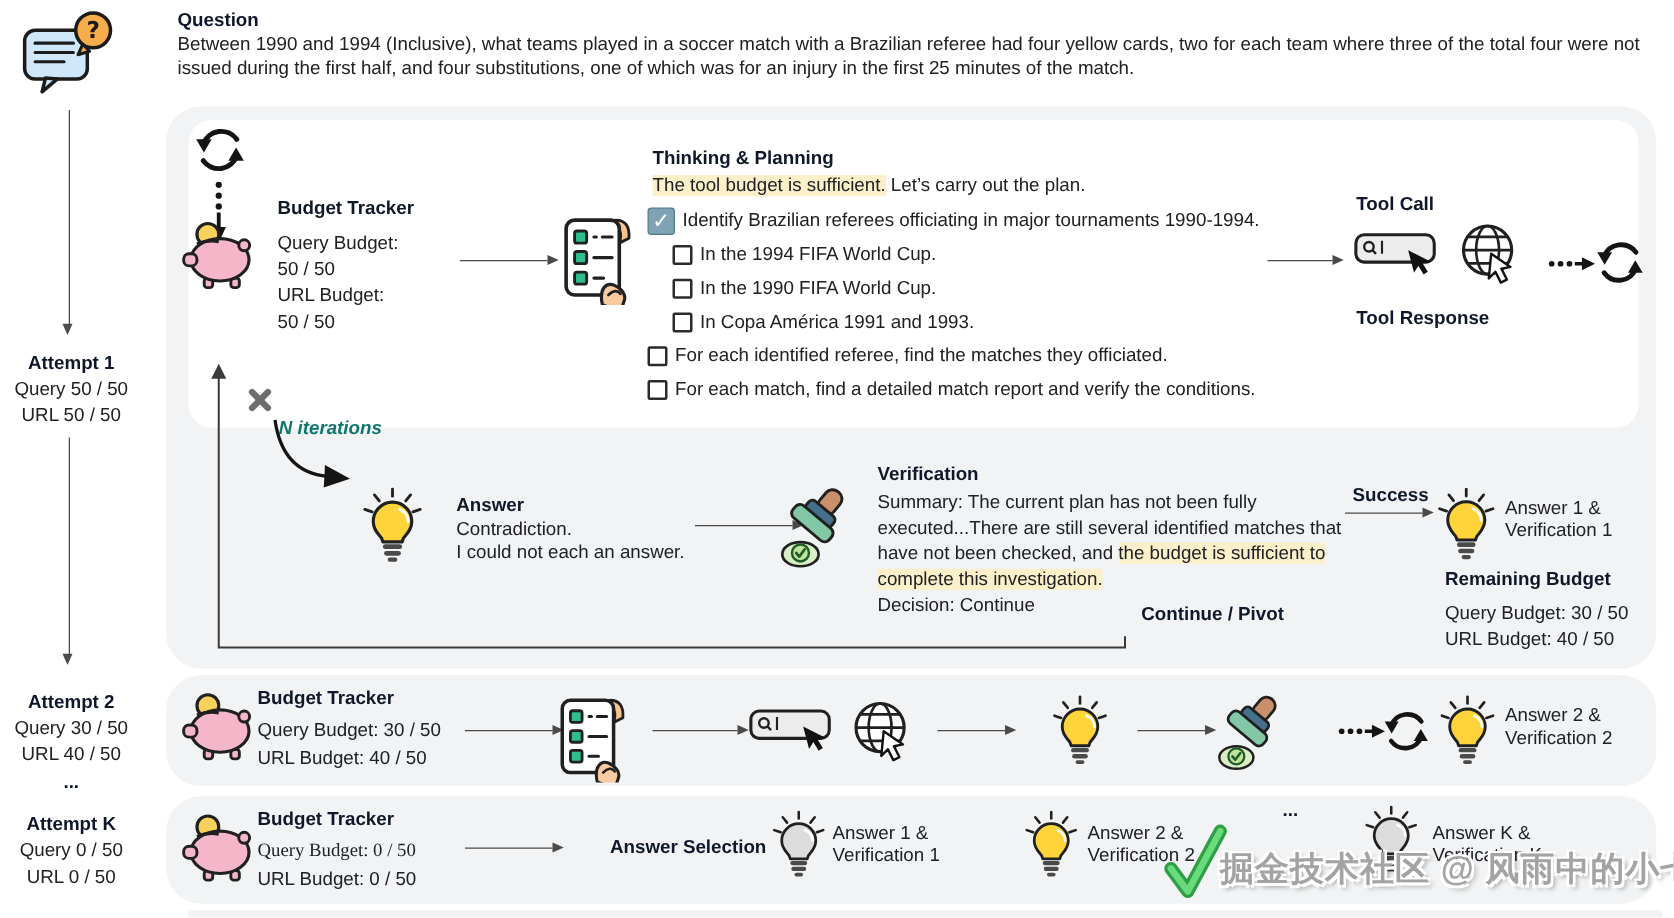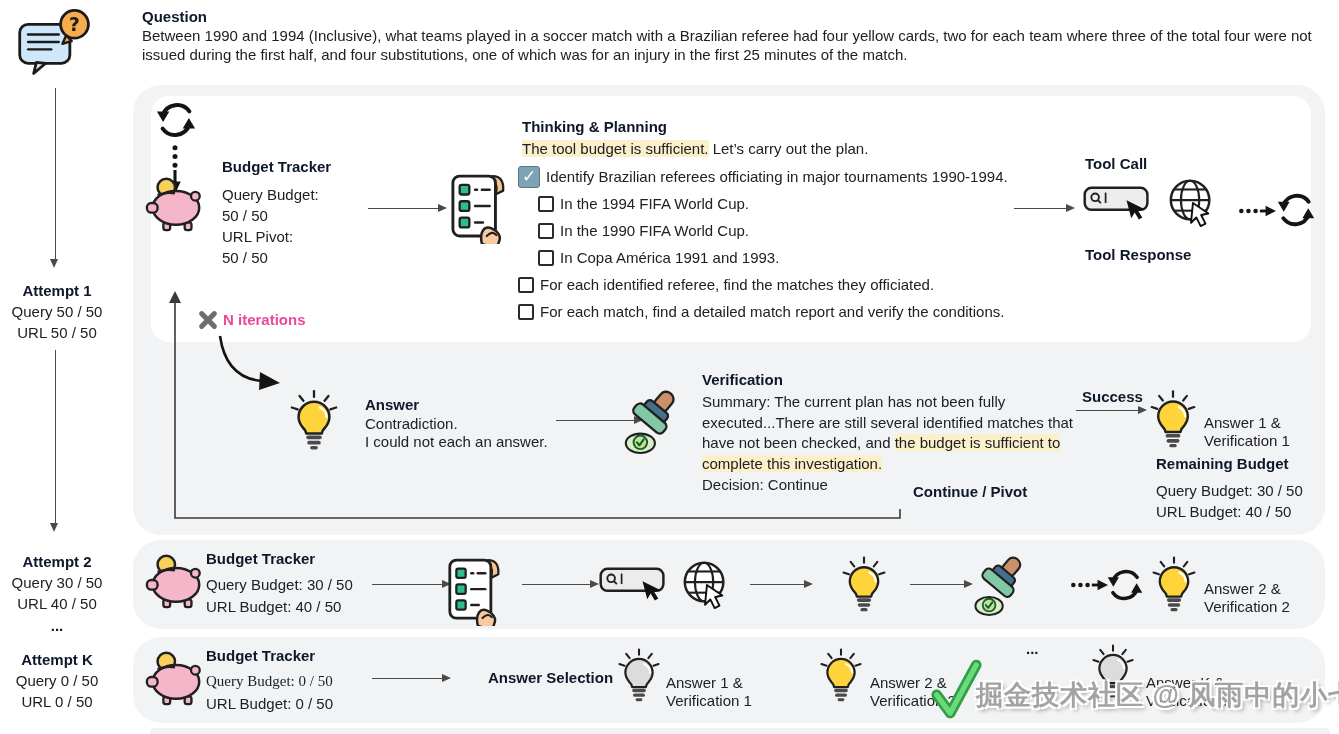--- a/index.html
+++ b/index.html
@@ -1,24 +1,24 @@
 <!DOCTYPE html>
 <html><head>
 <meta charset="utf-8">
 <style>
   html,body{margin:0;padding:0;background:#fff;}
   .stage{position:relative;width:1339px;height:734px;background:#fff;overflow:hidden;
          font-family:"Liberation Sans","DejaVu Sans",sans-serif;font-size:15px;color:#202124;}
   .abs{position:absolute;}
   .b{font-weight:bold;color:#0f172a;}
   .hl{background:#fcf0cb;}
-  .blue{color:#ec4899;font-weight:bold;}
+  .blue{color:#0f766e;font-weight:bold;font-style:italic;margin-top:23px;}
   .center{text-align:center;}
   .lh21{line-height:21px;}
-  .lh18{line-height:18px;margin-top:16px;}
+  .lh18{line-height:18px;}
   .panel{position:absolute;background:#f1f3f4;border-radius:28px;}
   .whitepanel{position:absolute;background:#ffffff;border-radius:18px;}
   .icon{position:absolute;display:block;}
   .icon svg{width:100%;height:100%;display:block;}
   
   .harrow{position:absolute;height:0;border-top:1.8px solid #4a4a4a;}
   .harrow::after{content:"";position:absolute;right:-9px;top:-5.5px;width:0;height:0;
     border-left:9px solid #4a4a4a;border-top:4.5px solid transparent;border-bottom:4.5px solid transparent;}
   .varrow{position:absolute;width:0;border-left:1.8px solid #4a4a4a;}
   .varrow::after{content:"";position:absolute;left:-5.6px;bottom:-8px;width:0;height:0;
@@ -108,21 +108,21 @@
         <ellipse cx="33" cy="34" rx="24" ry="17.5" fill="#f6b6c9" stroke="#202020" stroke-width="2.6"></ellipse>
         <path d="M14 21 Q23 17 32 19" fill="none" stroke="#202020" stroke-width="2.6"></path>
         <circle cx="53" cy="22" r="4.5" fill="#f6b6c9" stroke="#202020" stroke-width="2.4"></circle>
         <rect x="3" y="29" width="11" height="10" rx="4.5" fill="#f6b6c9" stroke="#202020" stroke-width="2.4"></rect>
       </svg>
     </span>
 
   <div class="abs b" style="left:222px;top:158px;">Budget Tracker</div>
   <div class="abs" style="left:222px;top:186px;">Query Budget:</div>
   <div class="abs" style="left:222px;top:207px;">50 / 50</div>
-  <div class="abs" style="left:222px;top:228px;">URL Pivot:</div>
+  <div class="abs" style="left:222px;top:228px;">URL Budget:</div>
   <div class="abs" style="left:222px;top:249px;">50 / 50</div>
 
   <div class="harrow" style="left:368px;top:208px;width:70px;"></div>
   <span class="icon" style="left:450px;top:172px;width:58px;height:72px;">
       <svg viewBox="0 0 60 74">
         <path d="M44 4 q12 0 11 15 l-8 4 q4 -13 -6 -13 z" fill="#f6c48f" stroke="#202020" stroke-width="2.4" stroke-linejoin="round"></path>
         <rect x="3" y="4" width="44" height="62" rx="7" fill="#ffffff" stroke="#202020" stroke-width="3"></rect>
         <rect x="10" y="13" width="10" height="10" rx="2" fill="#2fbd8f" stroke="#202020" stroke-width="2.4"></rect>
         <rect x="10" y="30" width="10" height="10" rx="2" fill="#2fbd8f" stroke="#202020" stroke-width="2.4"></rect>
         <rect x="10" y="47" width="10" height="10" rx="2" fill="#2fbd8f" stroke="#202020" stroke-width="2.4"></rect>

